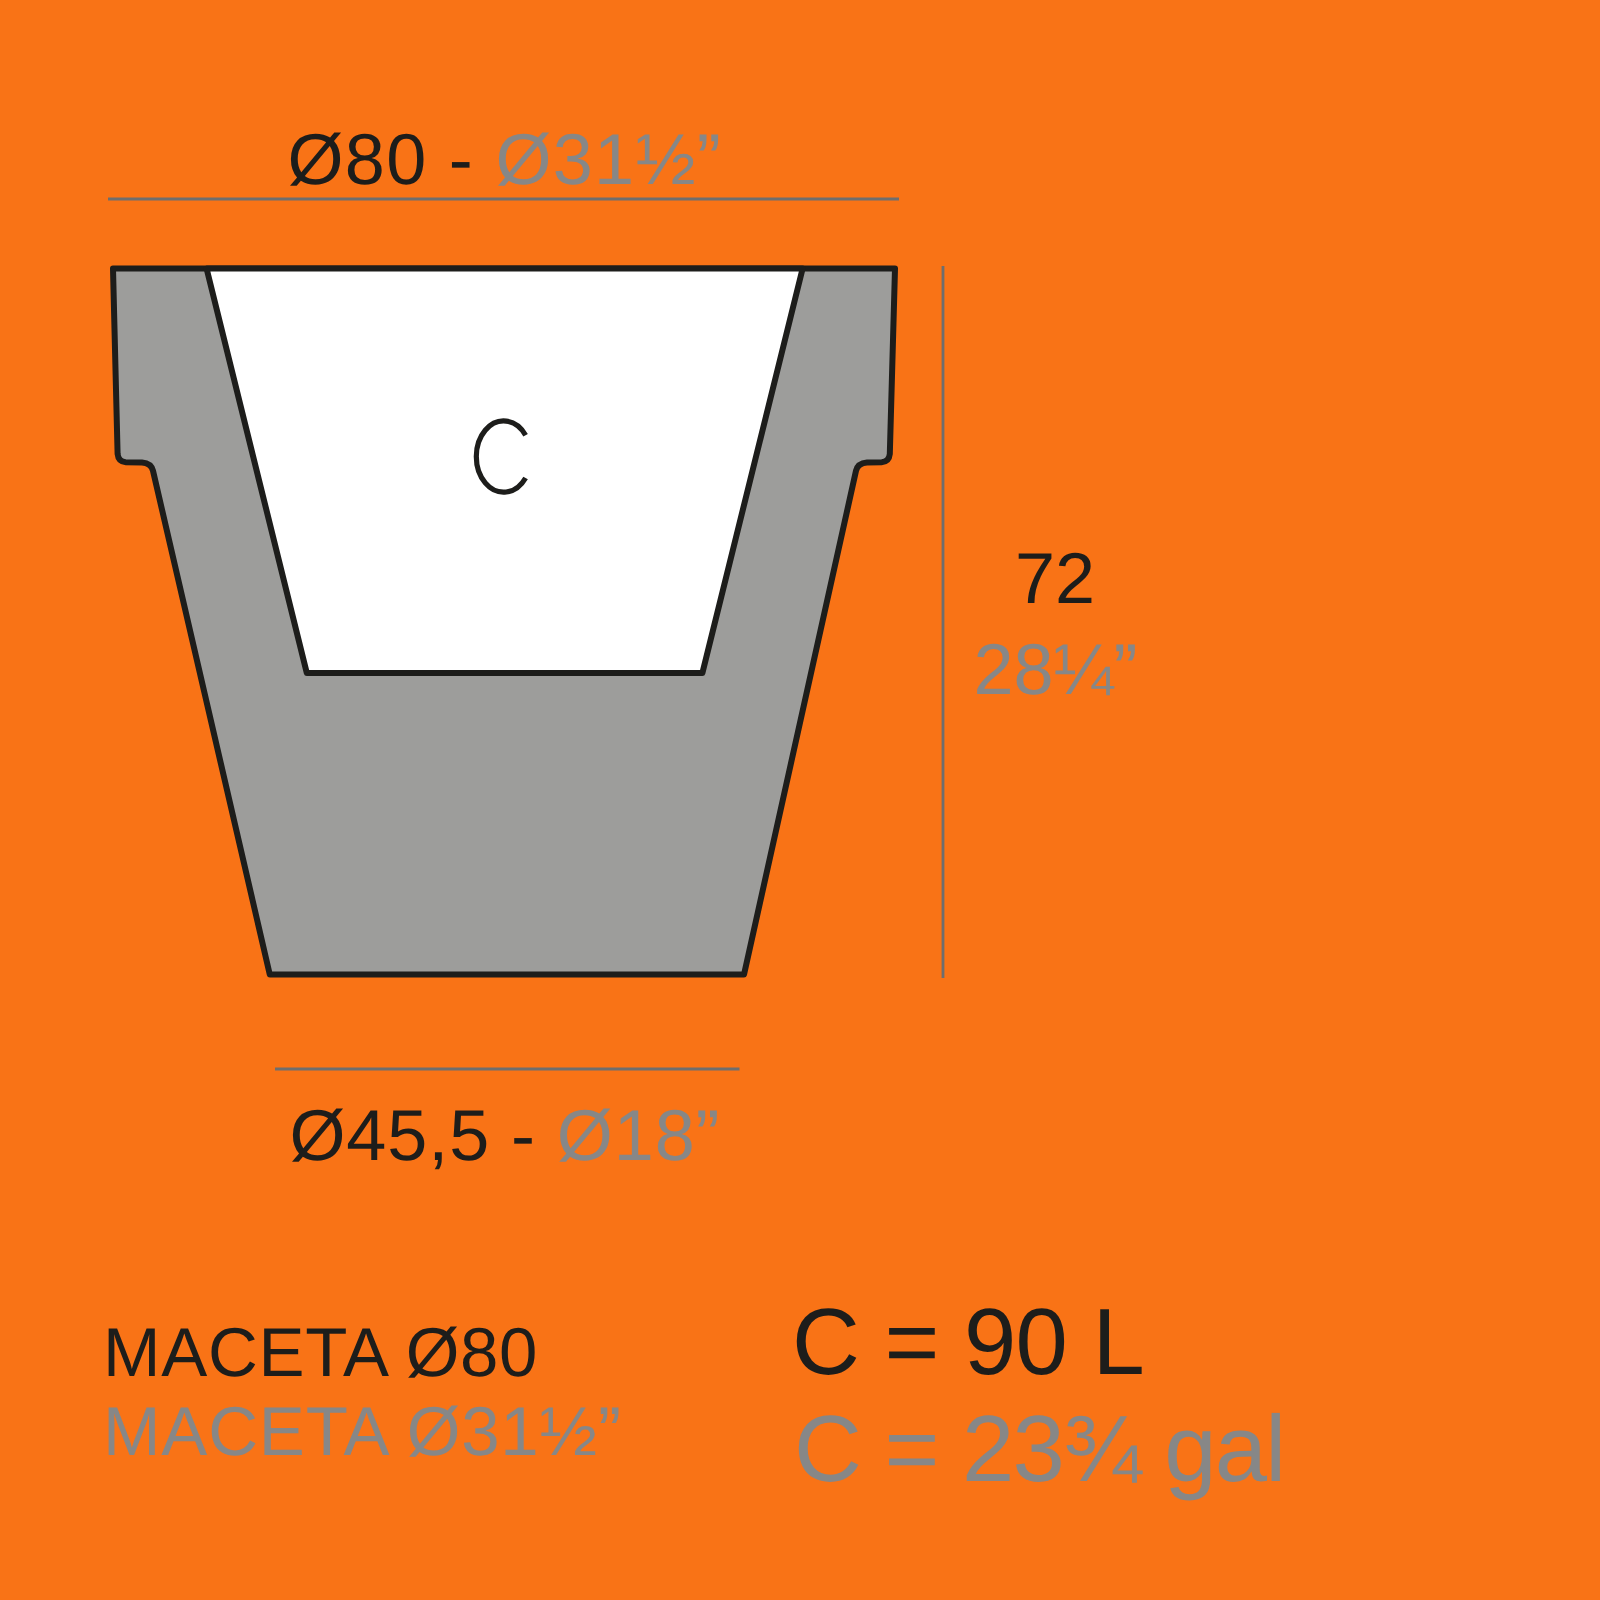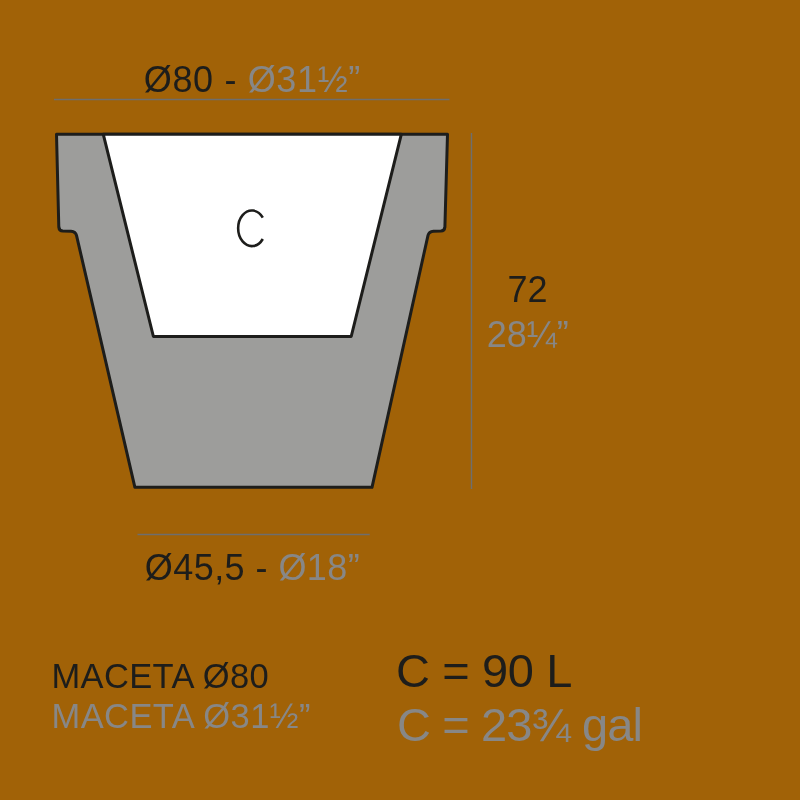--- a/index.html
+++ b/index.html
@@ -1,16 +1,16 @@
 <!DOCTYPE html>
 <html><head>
 <meta charset="utf-8">
 <style>
   html,body{margin:0;padding:0;background:#ffffff;}
-  #canvas{position:relative;width:800px;height:800px;background:#a16207;overflow:hidden;}
+  #canvas{position:relative;width:800px;height:800px;background:#f97316;overflow:hidden;}
   svg{display:block;}
   text{font-family:"Liberation Sans",sans-serif;}
 </style>
 </head>
 <body>
 <div id="canvas">
 <svg width="800" height="800" viewBox="0 0 800 800">
 
   <path d="M 56.5 134.3 L 447.5 134.3 L 444.9 227.0 Q 444.5 230.9 440.8 231.1 L 433.5 231.3 Q 428.9 231.7 428.0 235.4 L 372.0 487.3 L 134.9 487.3 L 76.5 235.4 Q 75.6 231.7 71.0 231.3 L 62.9 231.1 Q 59.2 230.9 58.8 227.0 Z" fill="#9d9d9b" stroke="#1d1d1b" stroke-width="3" stroke-linejoin="round"></path>
 

